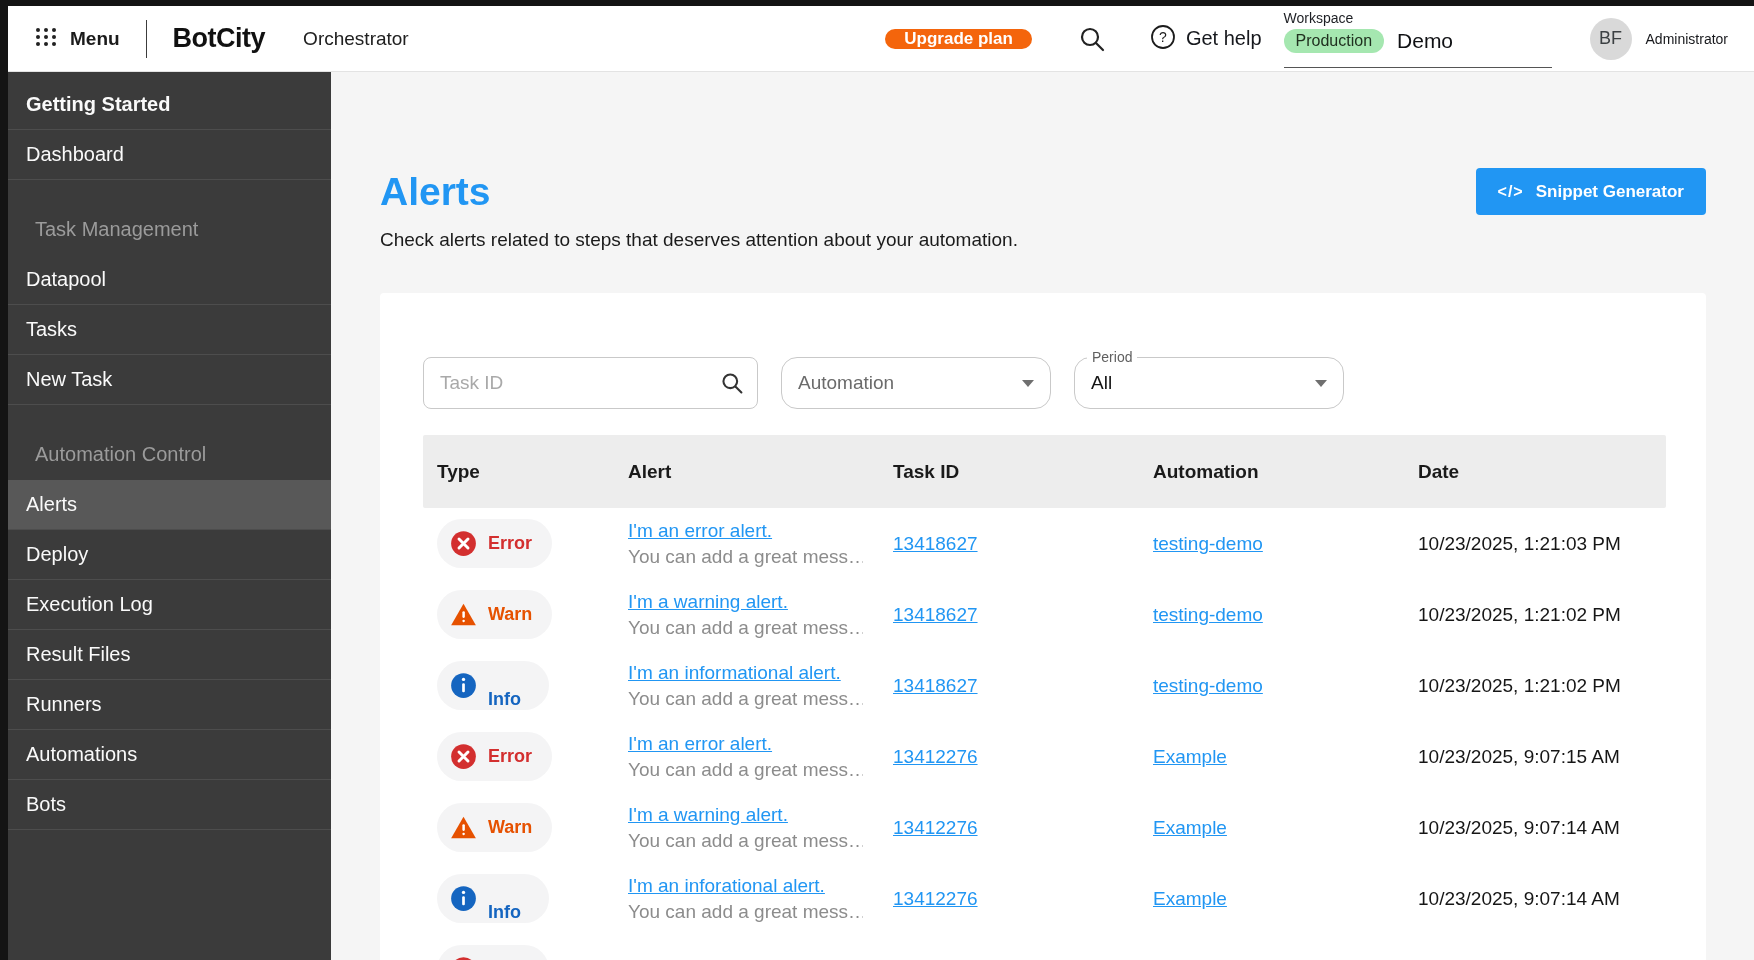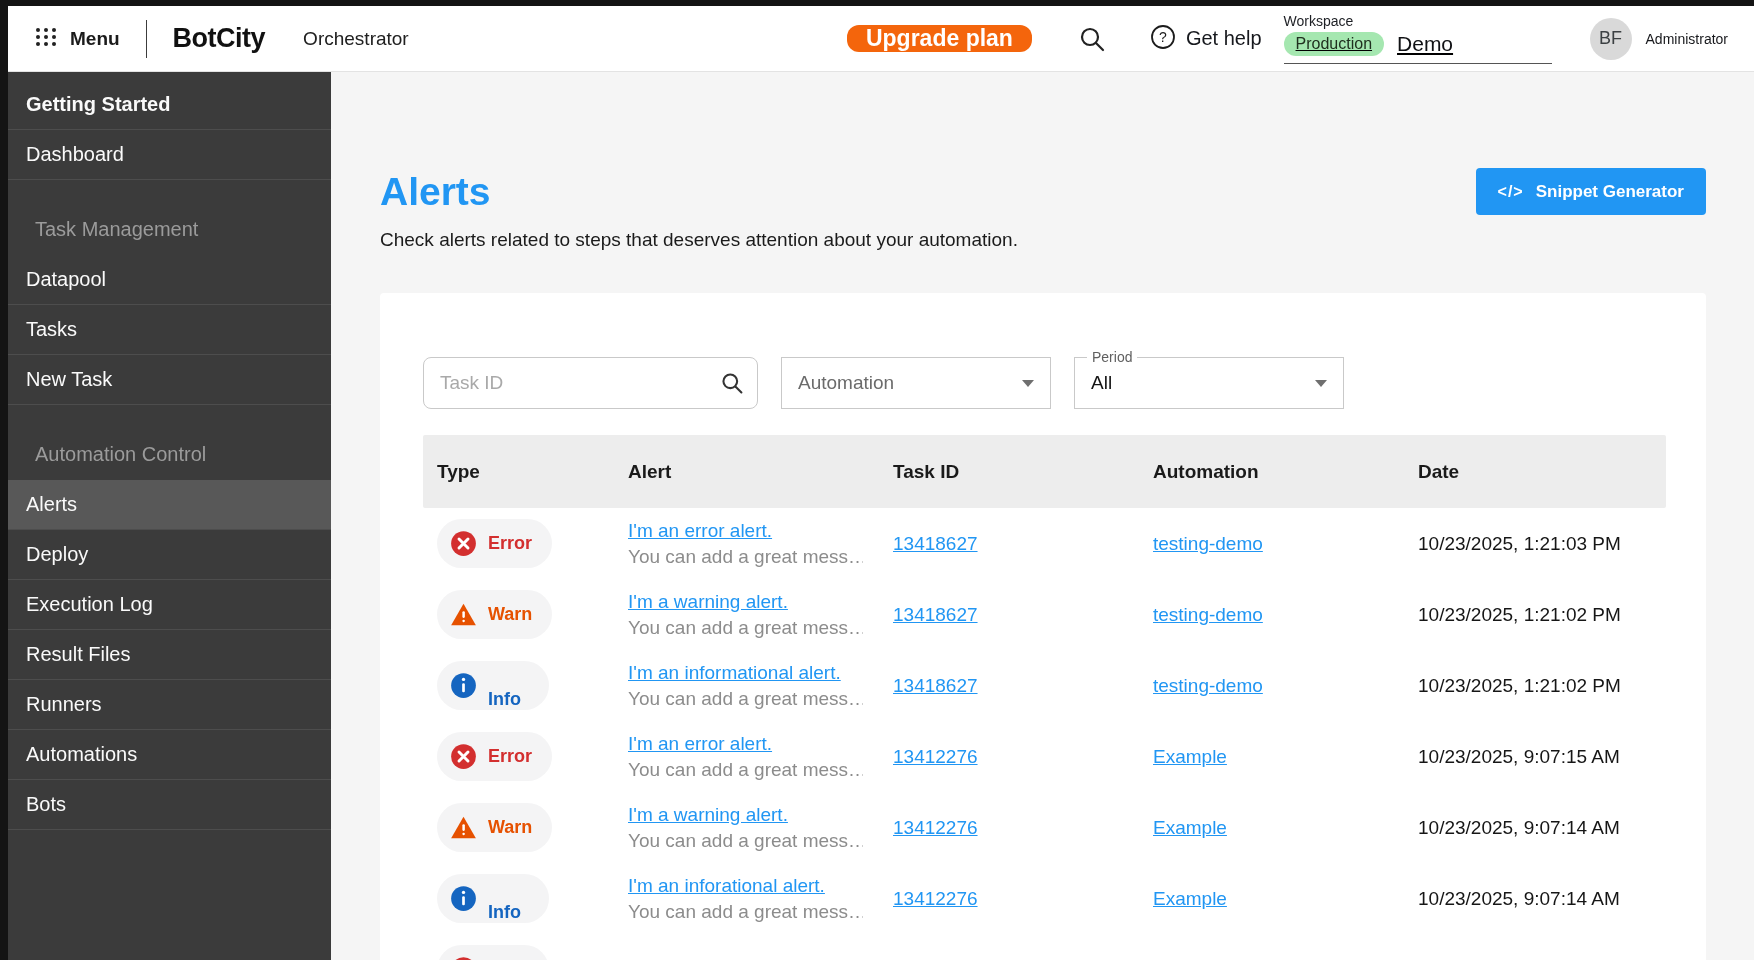--- a/index.html
+++ b/index.html
@@ -13,29 +13,29 @@
   .topbar { height:66px; background:#fff; border-bottom:1px solid #e3e3e3;
             display:flex; align-items:center; flex:0 0 66px; padding:0 26px 0 26px; }
   .tb-left { display:flex; align-items:center; gap:16px; }
   .menu-btn { display:flex; align-items:center; gap:12px; cursor:pointer; }
   .menu-label { font-size:19px; font-weight:bold; color:#1b1b1b; }
   .tb-divider { width:1px; height:38px; background:#3c3c3c; margin:0 10px; }
   .brand { font-size:27px; font-weight:800; letter-spacing:-0.5px; color:#111; }
   .product { font-size:19px; color:#202020; margin-left:22px; }
   .tb-right { margin-left:auto; display:flex; align-items:center; }
   .upgrade-btn { background:var(--upgrade_orange); color:#fff; font-weight:bold;
-                 font-size:23px; border:none; border-radius:12px; padding:0 19px;
+                 font-size:17px; border:none; border-radius:12px; padding:0 19px;
                  cursor:pointer; font-family:inherit; }
   .tb-search { margin-left:46px; display:flex; align-items:center; cursor:pointer; }
   .gethelp { display:flex; align-items:center; gap:10px; margin-left:44px; cursor:pointer; }
   .gethelp-label { font-size:20px; color:#16181d; }
   .workspace { margin-left:22px; width:268px; cursor:pointer; }
   .ws-label { font-size:14px; color:#1d1f24; margin-bottom:3px; }
   .ws-row { display:flex; align-items:center; gap:13px; border-bottom:1px solid #555;
-            padding-bottom:7px;text-decoration:underline; }
+            padding-bottom:14px; }
   .env-badge { background:var(--production_green); color:#20301f; font-size:16px;
                padding:3px 12px; border-radius:12px; }
   .ws-value { font-size:21px; color:#101114; }
   .user { display:flex; align-items:center; gap:14px; margin-left:38px; cursor:pointer; }
   .avatar { width:42px; height:42px; border-radius:50%; background:#d9d9d9;
             display:flex; align-items:center; justify-content:center;
             font-size:18px; color:#3c4043; }
   .user-role { font-size:14px; color:#17181c; }
 
   
@@ -73,21 +73,21 @@
           padding:64px 40px 30px 43px; height:900px; }
 
   
   .filters { display:flex; gap:23px; }
   .f-input { position:relative; width:335px; }
   .f-input input { width:100%; height:52px; border:1px solid #c9c9c9; border-radius:8px;
                    font-size:19px; padding:0 48px 0 16px; color:#222; outline:none;
                    font-family:inherit; background:#fff; }
   .f-input input::placeholder { color:#a9a9a9; }
   .f-input .search-pos { position:absolute; right:14px; top:14px; }
-  .f-select { width:270px; height:52px; border:1px solid #c9c9c9; border-radius:0;
+  .f-select { width:270px; height:52px; border:1px solid #c9c9c9; border-radius:16px;
               display:flex; align-items:center; padding:0 16px; cursor:pointer;
               position:relative; background:#fff; }
   .f-select .sel-text { font-size:19px; color:#6b6b6b; flex:1; }
   .f-select.valued .sel-text { color:#141414; }
   .caret { width:0; height:0; border-left:6px solid transparent;
            border-right:6px solid transparent; border-top:7px solid #6f6f6f; }
   .notch-label { position:absolute; top:-9px; left:12px; background:#fff;
                  font-size:14px; color:#5f5f5f; padding:0 5px; }
 
   

